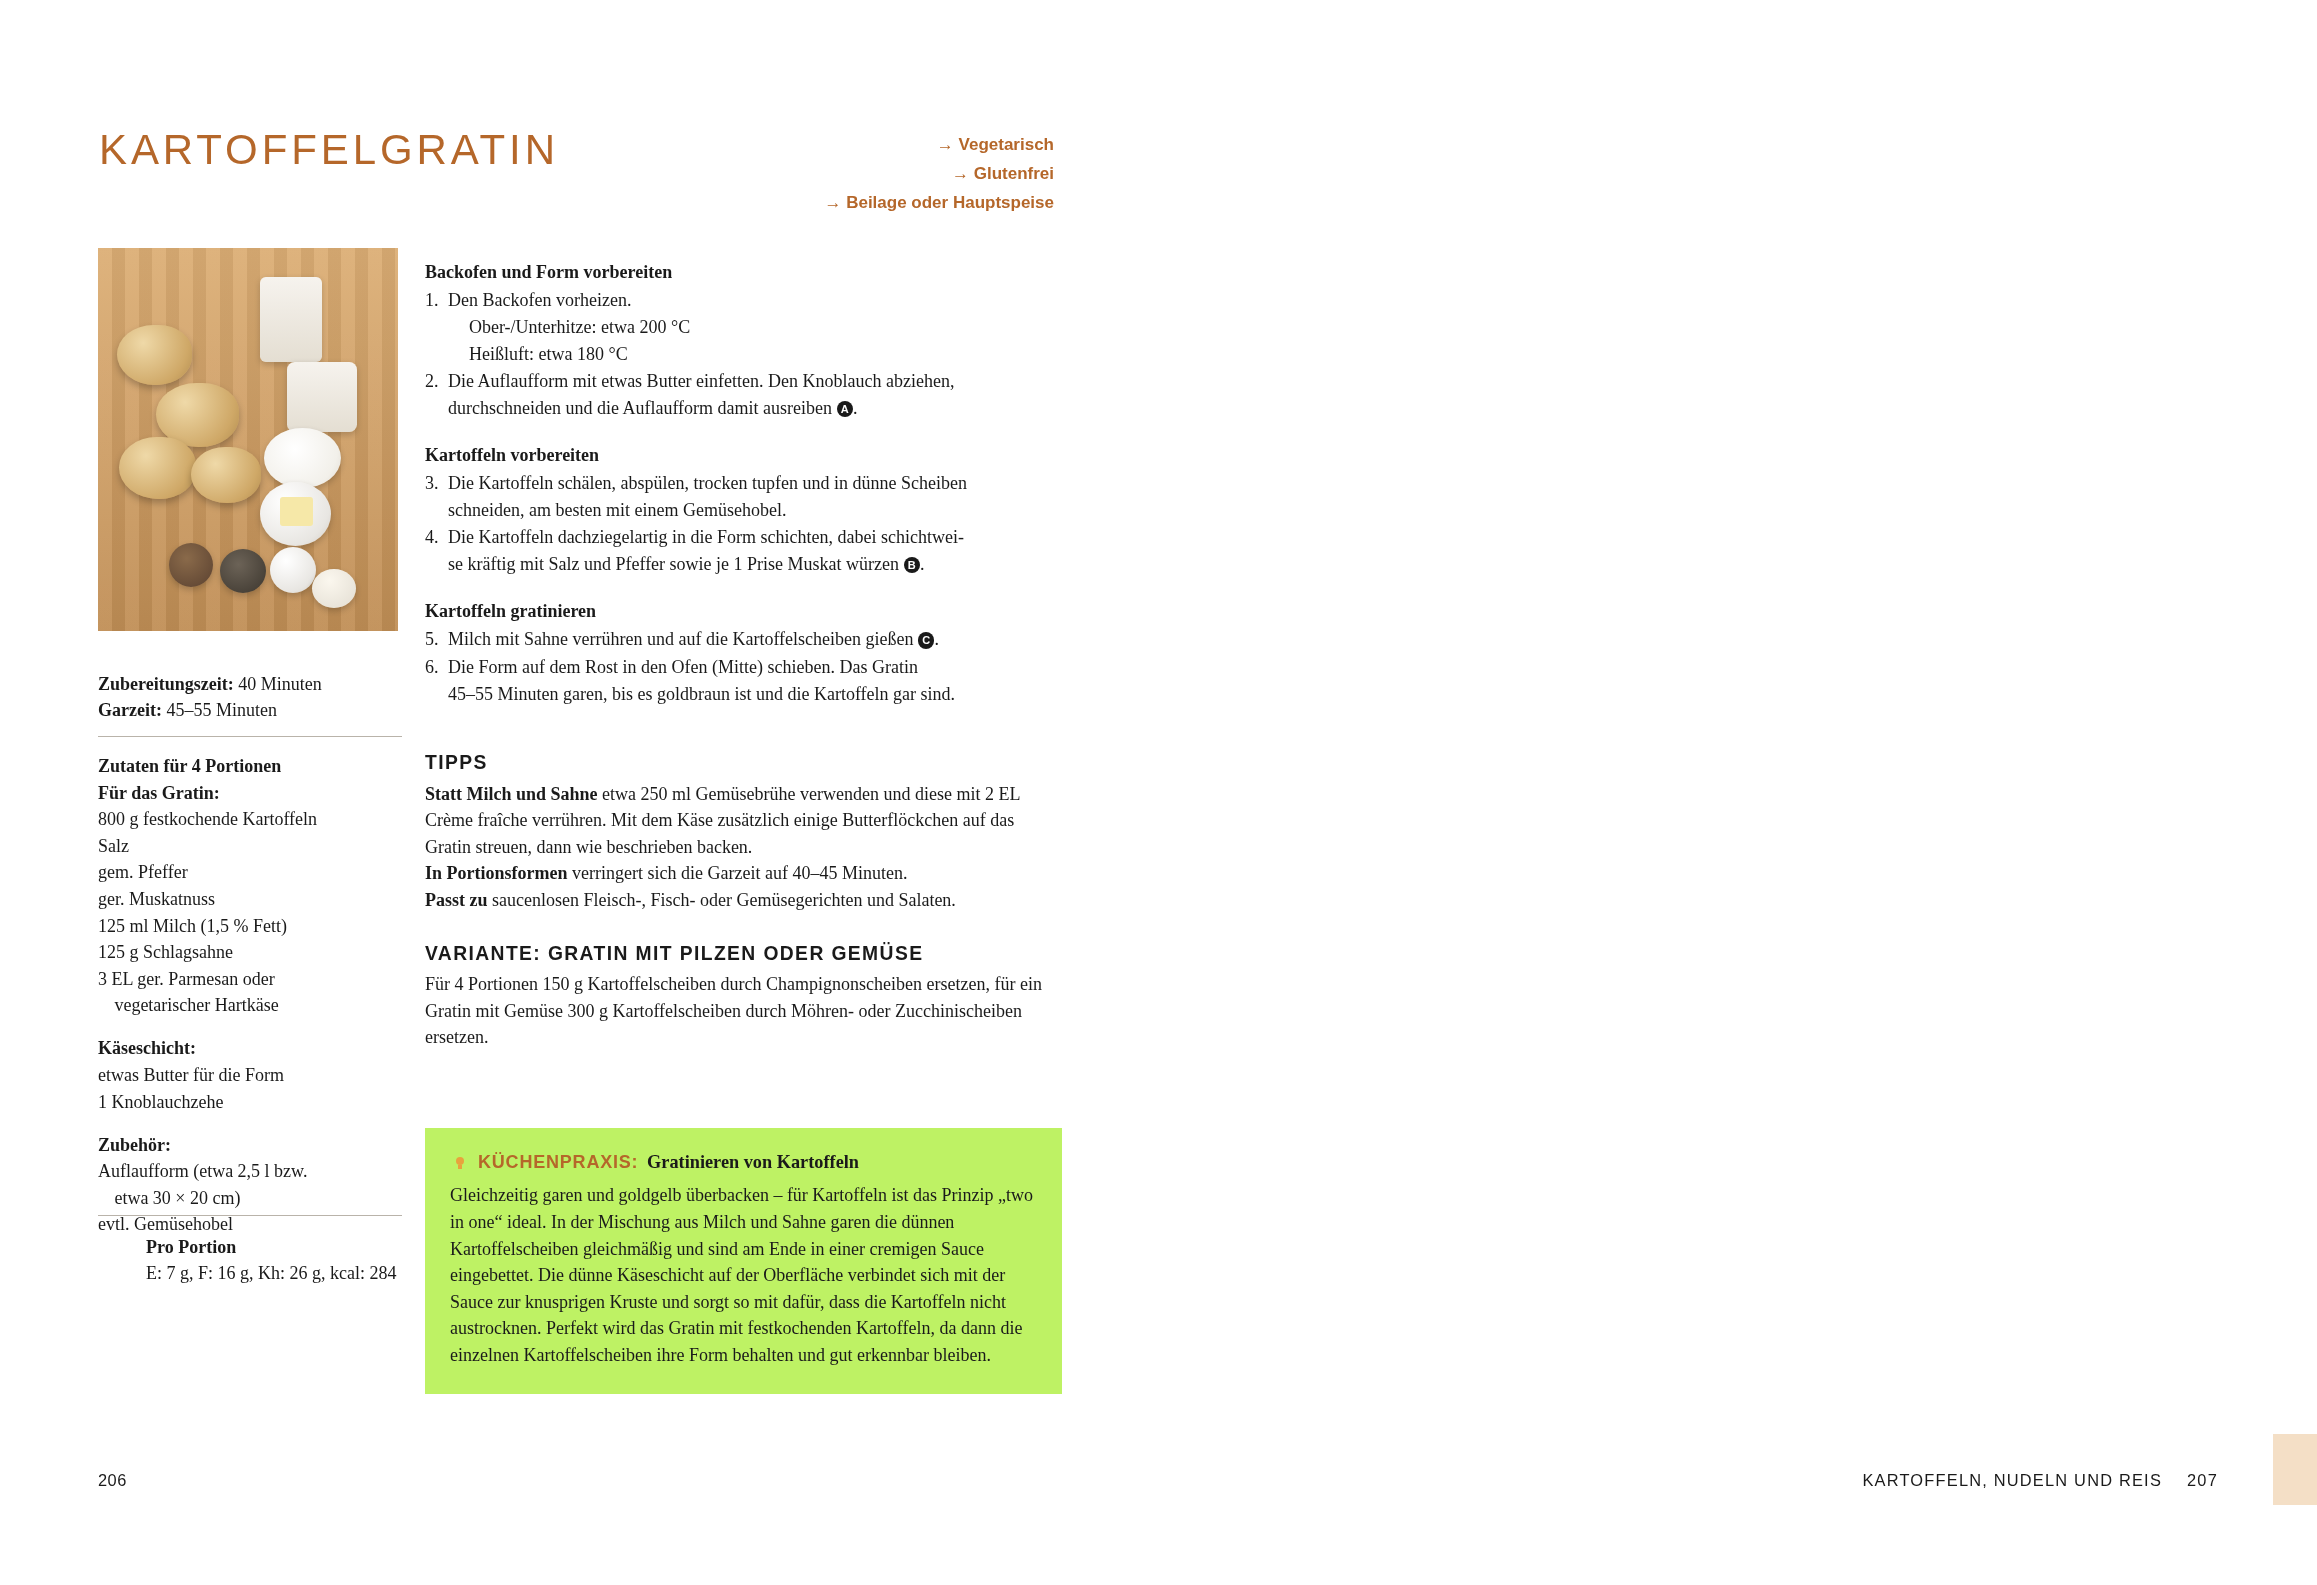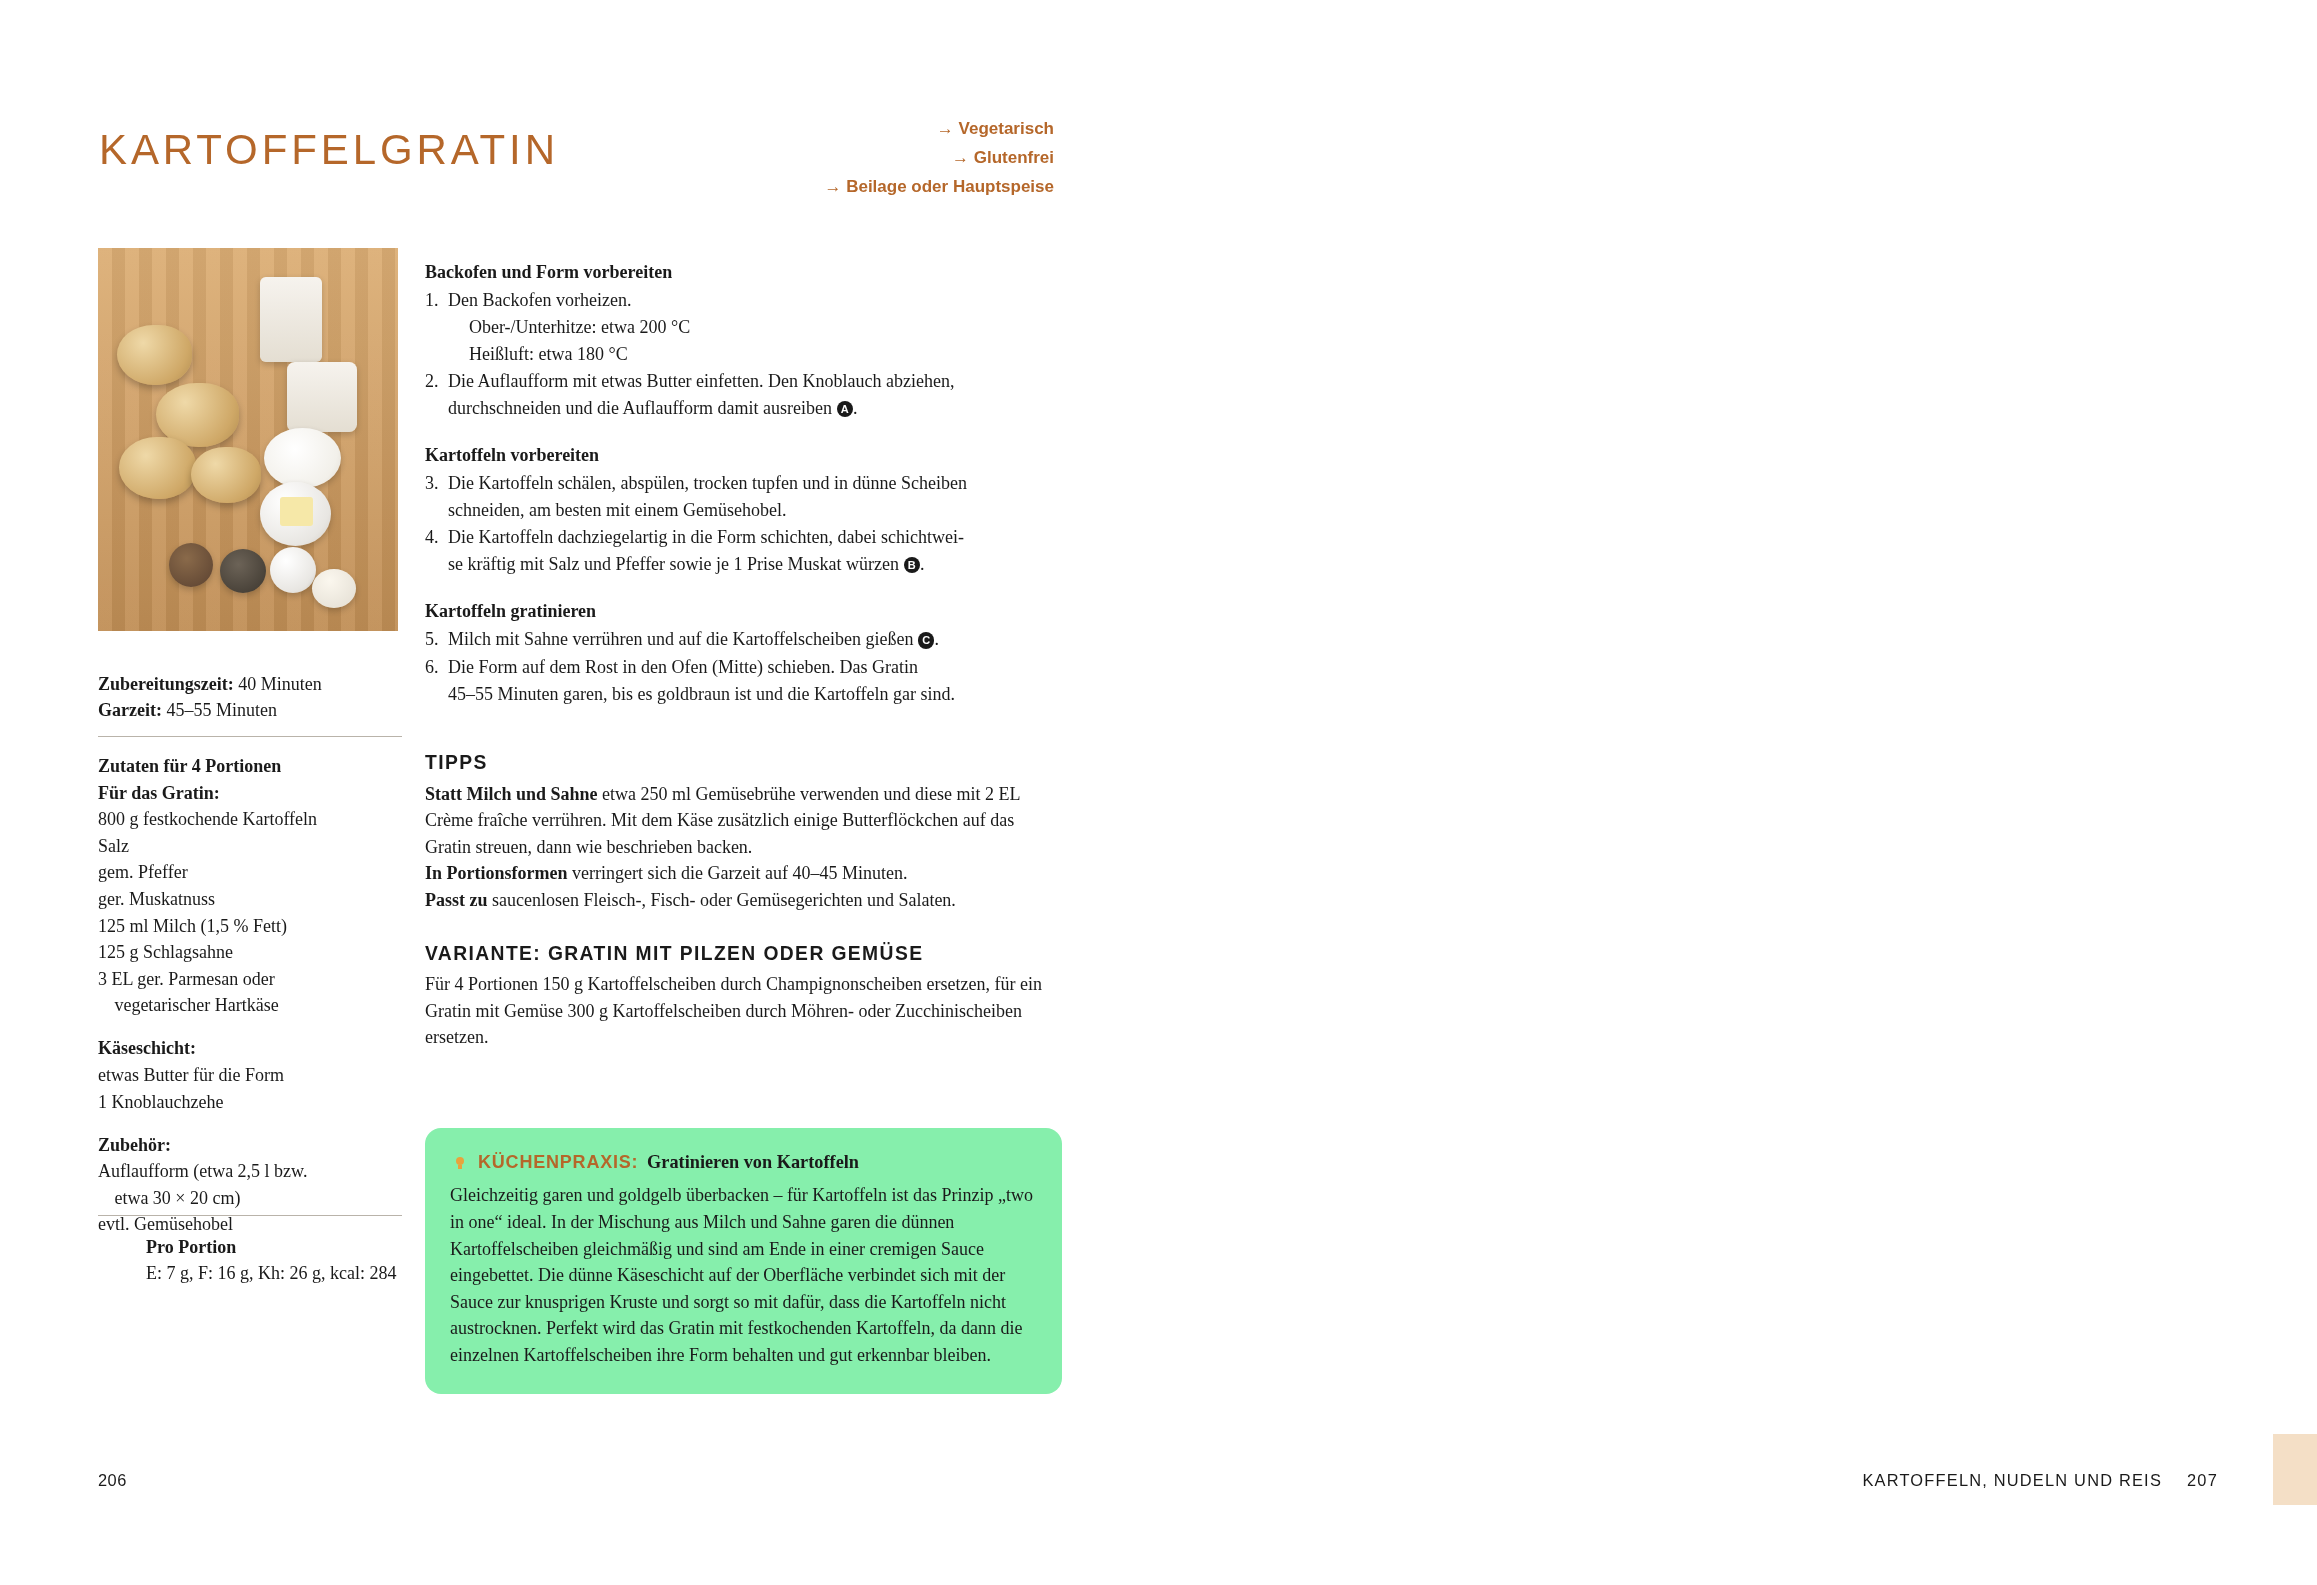--- a/index.html
+++ b/index.html
@@ -38,21 +38,21 @@
     top: 98px;
     font-family: "Liberation Sans", sans-serif;
     font-size: 42px;
     letter-spacing: 3.9px;
     color: #b5672a;
     font-weight: 400;
   }
   .tag-list {
     position: absolute;
     left: 695px;
-    top: 114px;
+    top: 130px;
     width: 359px;
     text-align: right;
     font-family: "Liberation Sans", sans-serif;
     font-size: 17px;
     color: #b5672a;
     line-height: 29px;
     font-weight: 600;
   }
   .tag-list div { white-space: nowrap; }
 
@@ -179,26 +179,25 @@
     margin-bottom: 3.9px;
   }
   .tips-block { font-size: 18px; line-height: 26.6px; }
   .tips-block b { font-weight: bold; }
 
   .kuechenpraxis {
     position: absolute;
     left: 425px;
     top: 1128px;
     width: 637px;
-    background: #86efac;
+    background: #bef264;
     padding: 21px 25px 25px 25px;
     box-sizing: border-box;
     font-size: 18px;
     line-height: 26.6px;
-    border-radius: 16px;
   }
   .kp-head {
     font-family: "Liberation Sans", sans-serif;
     font-size: 18px;
     letter-spacing: 0.8px;
     color: #b5672a;
     font-weight: 700;
     margin-bottom: 6.8px;
     display: flex;
     align-items: center;

